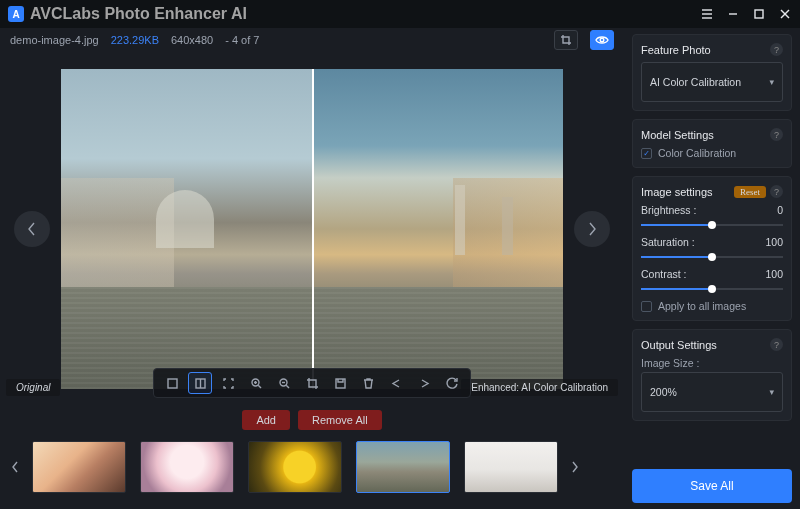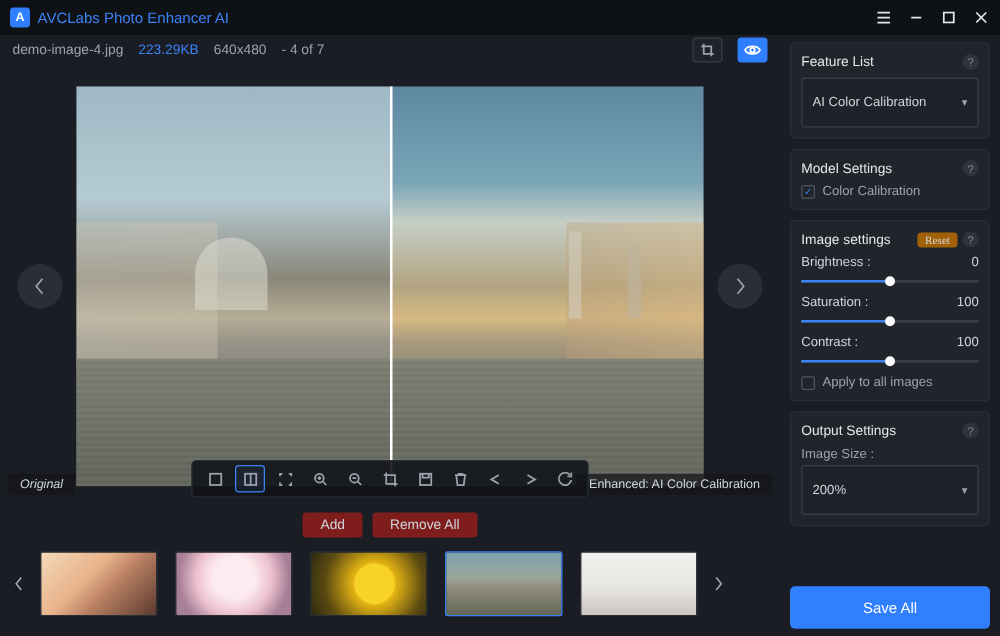--- a/index.html
+++ b/index.html
@@ -1,20 +1,20 @@
 <!DOCTYPE html>
 <html><head>
 <meta charset="utf-8">
 <style>
 *{margin:0;padding:0;box-sizing:border-box;font-family:-apple-system,BlinkMacSystemFont,"Segoe UI",sans-serif;}
 body{width:800px;height:509px;background:#1a1d23;color:#9ca3af;font-size:11px;overflow:hidden;display:flex;flex-direction:column;}
 .titlebar{height:28px;background:#0f1215;display:flex;align-items:center;padding:0 8px;justify-content:space-between;}
 .titlebar-left{display:flex;align-items:center;gap:6px;}
 .logo{width:16px;height:16px;background:#2f7fff;border-radius:3px;display:flex;align-items:center;justify-content:center;color:#fff;font-size:10px;font-weight:bold;}
-.app-title{color:#3b82f6;font-size:12px;}
+.app-title{color:#a3a3a3;font-size:16px;font-weight:bold;}
 .titlebar-right{display:flex;align-items:center;gap:12px;color:#e5e7eb;}
 .tb-icon{width:14px;height:14px;display:flex;align-items:center;justify-content:center;cursor:pointer;}
 .content{display:flex;flex:1;overflow:hidden;}
 .main{flex:1;display:flex;flex-direction:column;}
 .infobar{height:24px;display:flex;align-items:center;gap:12px;padding:0 10px;color:#9ca3af;}
 .infobar .size{color:#3b82f6;}
 .infobar .spacer{flex:1;}
 .ib-btn{width:24px;height:20px;border:1px solid #3a3f47;border-radius:3px;display:flex;align-items:center;justify-content:center;cursor:pointer;background:#1f2329;}
 .ib-btn.blue{background:#2f7fff;border-color:#2f7fff;color:#fff;}
 .viewer{position:relative;margin:2px 10px 6px 10px;height:350px;display:flex;align-items:center;justify-content:center;}
@@ -241,21 +241,21 @@
           <svg width="8" height="12" viewBox="0 0 8 12">
             <path d="M2 1l4 5-4 5"></path>
           </svg>
         </div>
     </div>
   </div>
 
   <div class="sidebar">
     <div class="panel">
       <div class="panel-head">
-        <span>Feature List</span>
+        <span>Feature Photo</span>
         <span class="help">?</span>
       </div>
       <div class="select">
         <span>AI Color Calibration</span>
         <span class="chev">▾</span>
       </div>
     </div>
 
     <div class="panel">
       <div class="panel-head">

